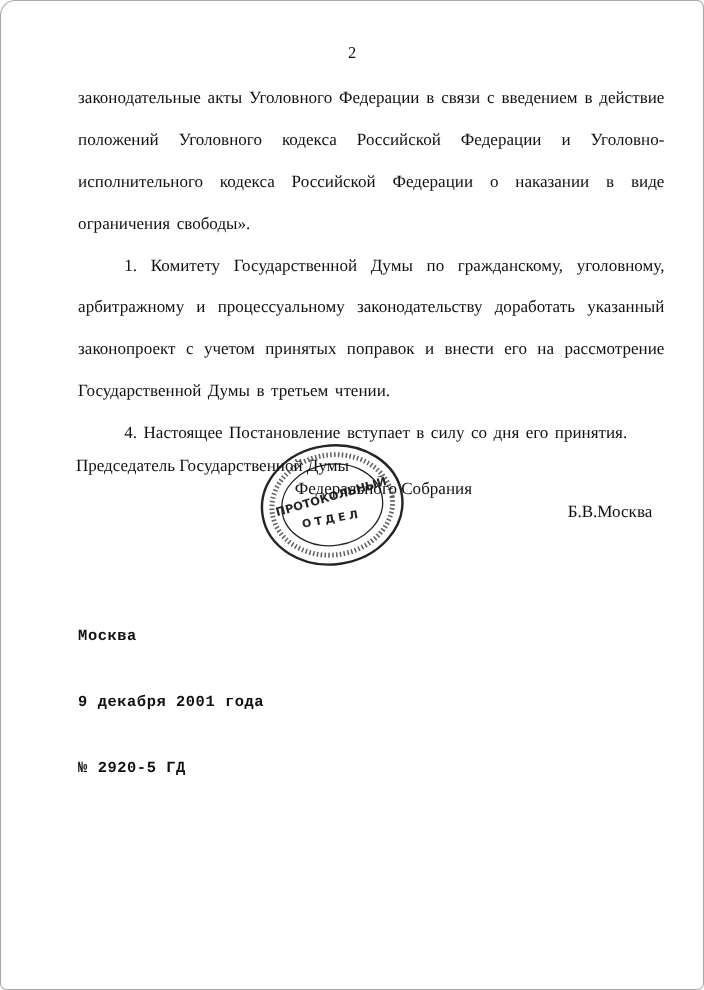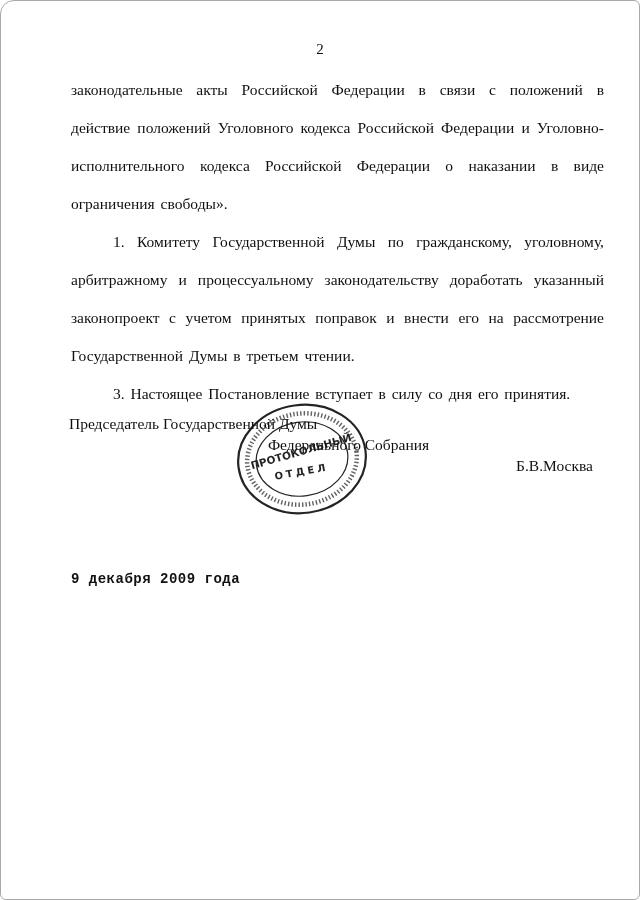--- a/index.html
+++ b/index.html
@@ -85,38 +85,40 @@
   .footer div { margin: 0; }
 </style>
 </head>
 <body>
 
 <div class="page">
 
   <div class="page-number">2</div>
 
   <div class="body-text">
-    <p>законодательные акты Российской Федерации в связи с положений в действие положений Уголовного кодекса Российской Федерации и Уголовно-исполнительного кодекса Российской Федерации о наказании в виде ограничения свободы».</p>
+    <p>законодательные акты Уголовного Федерации в связи с введением в действие положений Уголовного кодекса Российской Федерации и Уголовно-исполнительного кодекса Российской Федерации о наказании в виде ограничения свободы».</p>
     <p class="indent">1. Комитету Государственной Думы по гражданскому, уголовному, арбитражному и процессуальному законодательству доработать указанный законопроект с учетом принятых поправок и внести его на рассмотрение Государственной Думы в третьем чтении.</p>
-    <p class="indent">3. Настоящее Постановление вступает в силу со дня его принятия.</p>
+    <p class="indent">4. Настоящее Постановление вступает в силу со дня его принятия.</p>
   </div>
 
   <div class="signature">
     <div class="sig-line">Председатель Государственной Думы</div>
     <div class="sig-line sig-ind">Федерального Собрания</div>
     <div class="sig-name">Б.В.Москва</div>
   </div>
 
   <svg class="stamp" viewBox="0 0 142 124">
     <g transform="rotate(-8 71 62)">
       <ellipse cx="71" cy="62" rx="64" ry="54" fill="none" stroke="#141414" stroke-width="2.2"></ellipse>
       <ellipse cx="71" cy="62" rx="46" ry="37" fill="none" stroke="#141414" stroke-width="1.2"></ellipse>
       <ellipse cx="71" cy="62" rx="55" ry="45.5" fill="none" stroke="#141414" stroke-width="4.5" stroke-dasharray="1.4 2.1" opacity="0.72"></ellipse>
     </g>
     <text x="71" y="58" font-size="10.5" text-anchor="middle" transform="rotate(-16 71 58)">ПРОТОКОЛЬНЫЙ</text>
     <text x="71" y="78" font-size="10" text-anchor="middle" letter-spacing="3" transform="rotate(-10 71 78)">ОТДЕЛ</text>
   </svg>
 
   <div class="footer">
-    <div>9 декабря 2009 года</div>
+    <div>Москва</div>
+    <div>9 декабря 2001 года</div>
+    <div>№ 2920-5 ГД</div>
   </div>
 
 </div>
 
 </body></html>

